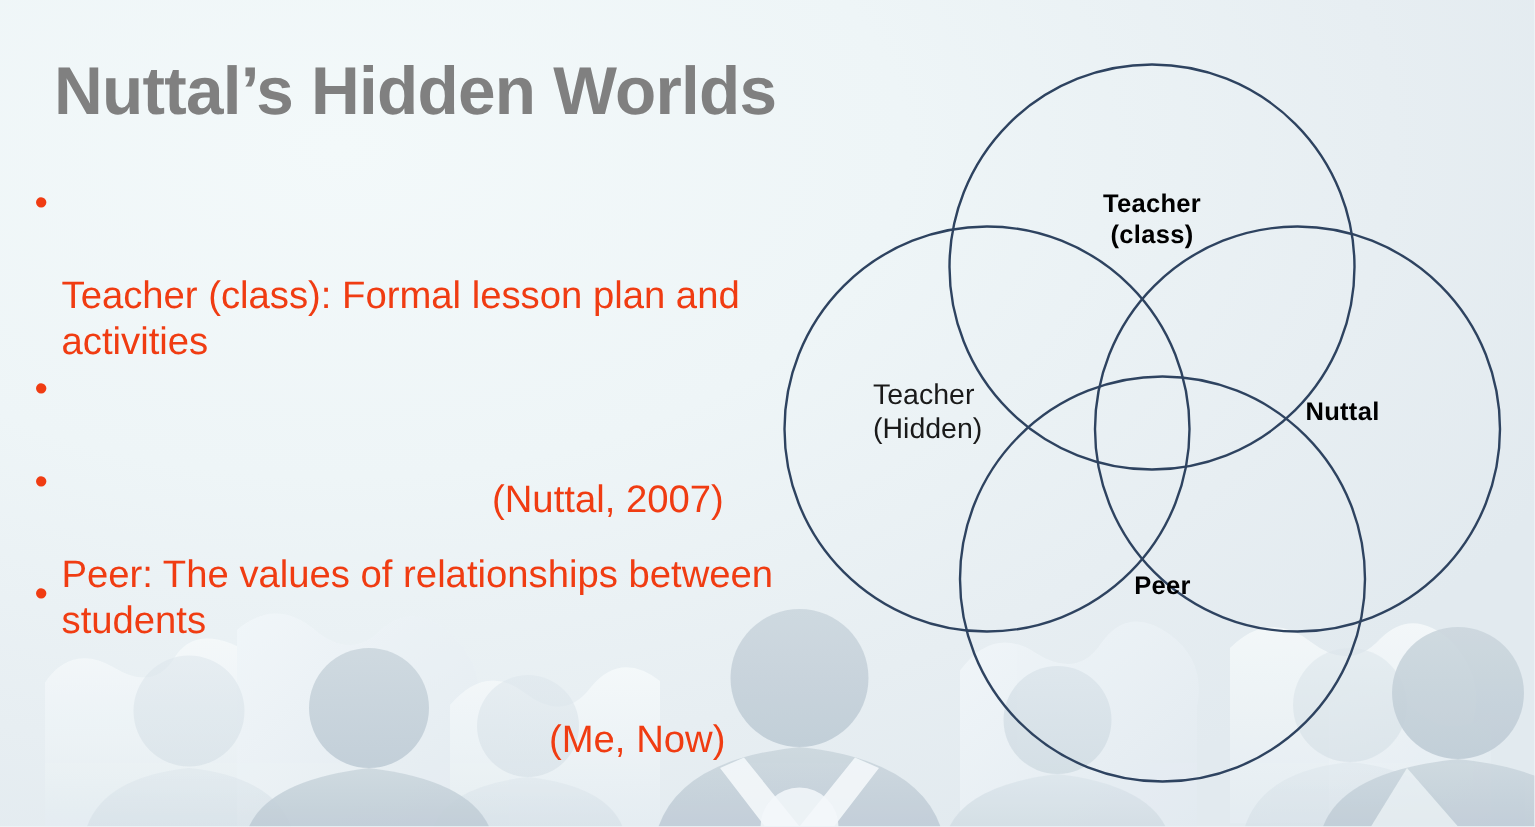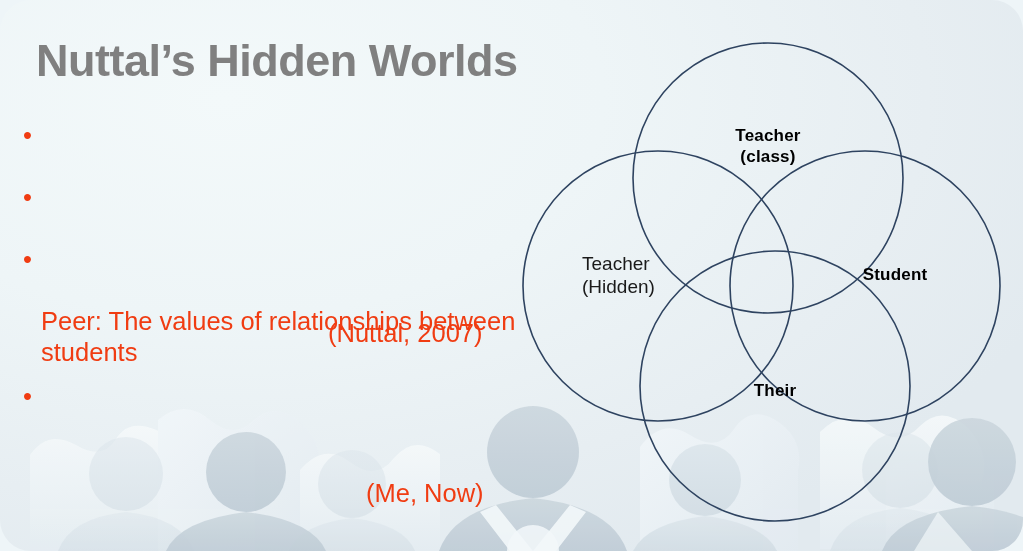--- a/index.html
+++ b/index.html
@@ -15,21 +15,20 @@
     background: #eef5f8;
   }
 
   #slide {
     position: relative;
     width: 1023px;
     height: 551px;
     overflow: hidden;
     background:
       radial-gradient(ellipse 900px 520px at 22% 18%, #f3f9fa 0%, #eef5f7 42%, #e7eef2 78%, #e2eaef 100%);
-    border-radius: 31px;
   }
 
   
   #bg-art {
     position: absolute;
     left: 0;
     top: 0;
     width: 1023px;
     height: 551px;
     pointer-events: none;
@@ -194,20 +193,21 @@
     </g>
   </svg>
 
   <div id="left-col">
 
     <div id="page-title">Nuttal’s Hidden Worlds</div>
 
     <ul class="bullet-list" id="bullets-top">
       <li class="bullet-item">
         <span class="dot">•</span>
+        <span>Teacher (class): Formal lesson plan and activities</span>
       </li>
       <li class="bullet-item">
         <span class="dot">•</span>
       </li>
       <li class="bullet-item">
         <span class="dot">•</span>
         <span>Peer: The values of relationships between students</span>
       </li>
     </ul>
 
@@ -227,19 +227,19 @@
       <g fill="none" stroke="#2e4360" stroke-width="1.6">
         <circle cx="268" cy="164" r="135"></circle>
         <circle cx="158" cy="272" r="135"></circle>
         <circle cx="365" cy="272" r="135"></circle>
         <circle cx="275" cy="372" r="135"></circle>
       </g>
     </svg>
 
     <div class="venn-label bold" id="label-teacher-class">Teacher
 (class)</div>
-    <div class="venn-label bold" id="label-student">Student</div>
-    <div class="venn-label bold" id="label-peer">Their</div>
+    <div class="venn-label bold" id="label-student">Nuttal</div>
+    <div class="venn-label bold" id="label-peer">Peer</div>
     <div class="venn-label plain" id="label-teacher-hidden">Teacher
 (Hidden)</div>
   </div>
 
 </div>
 
 </body></html>

